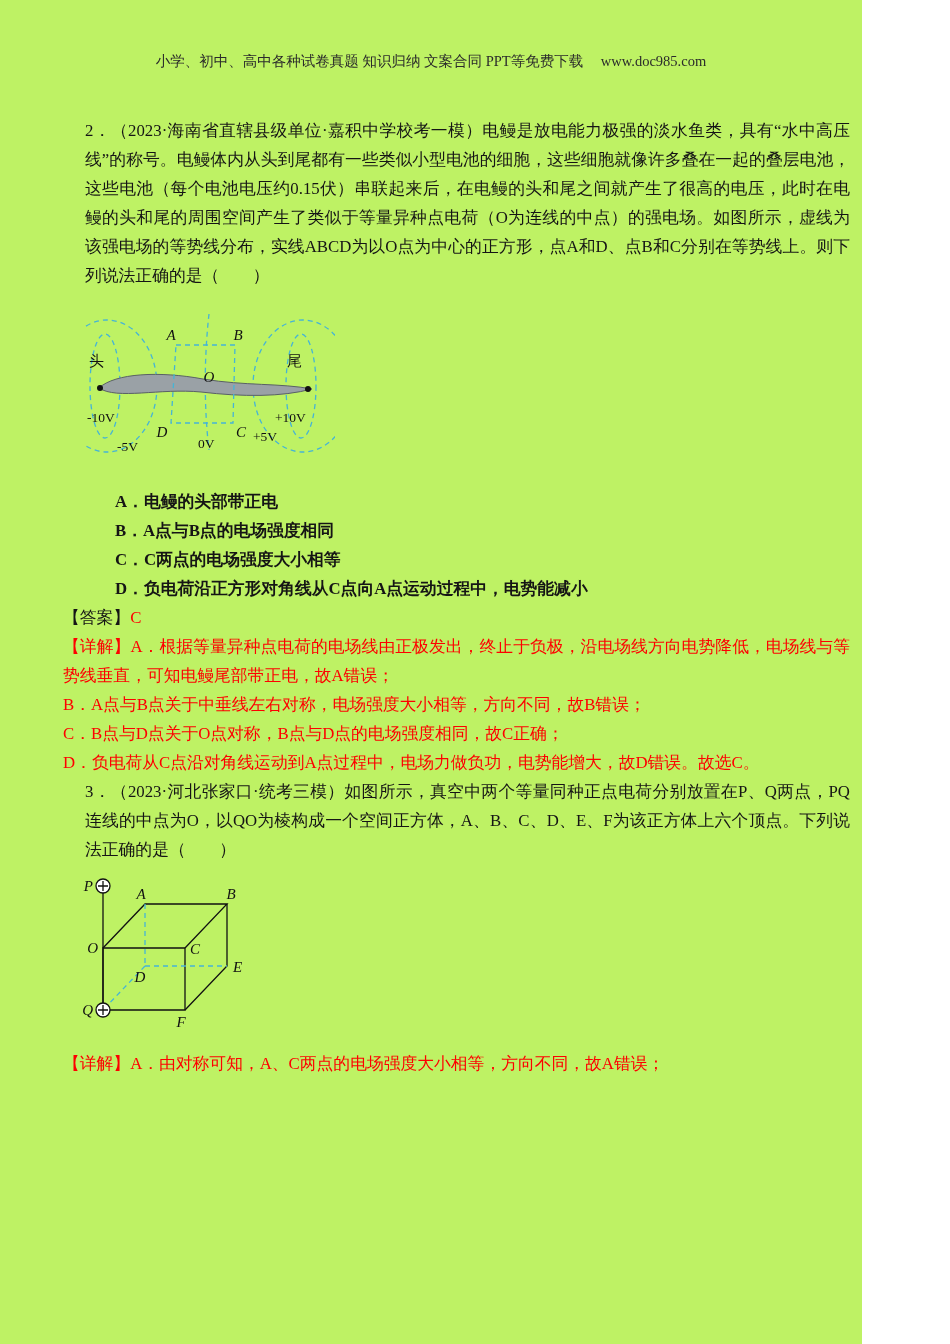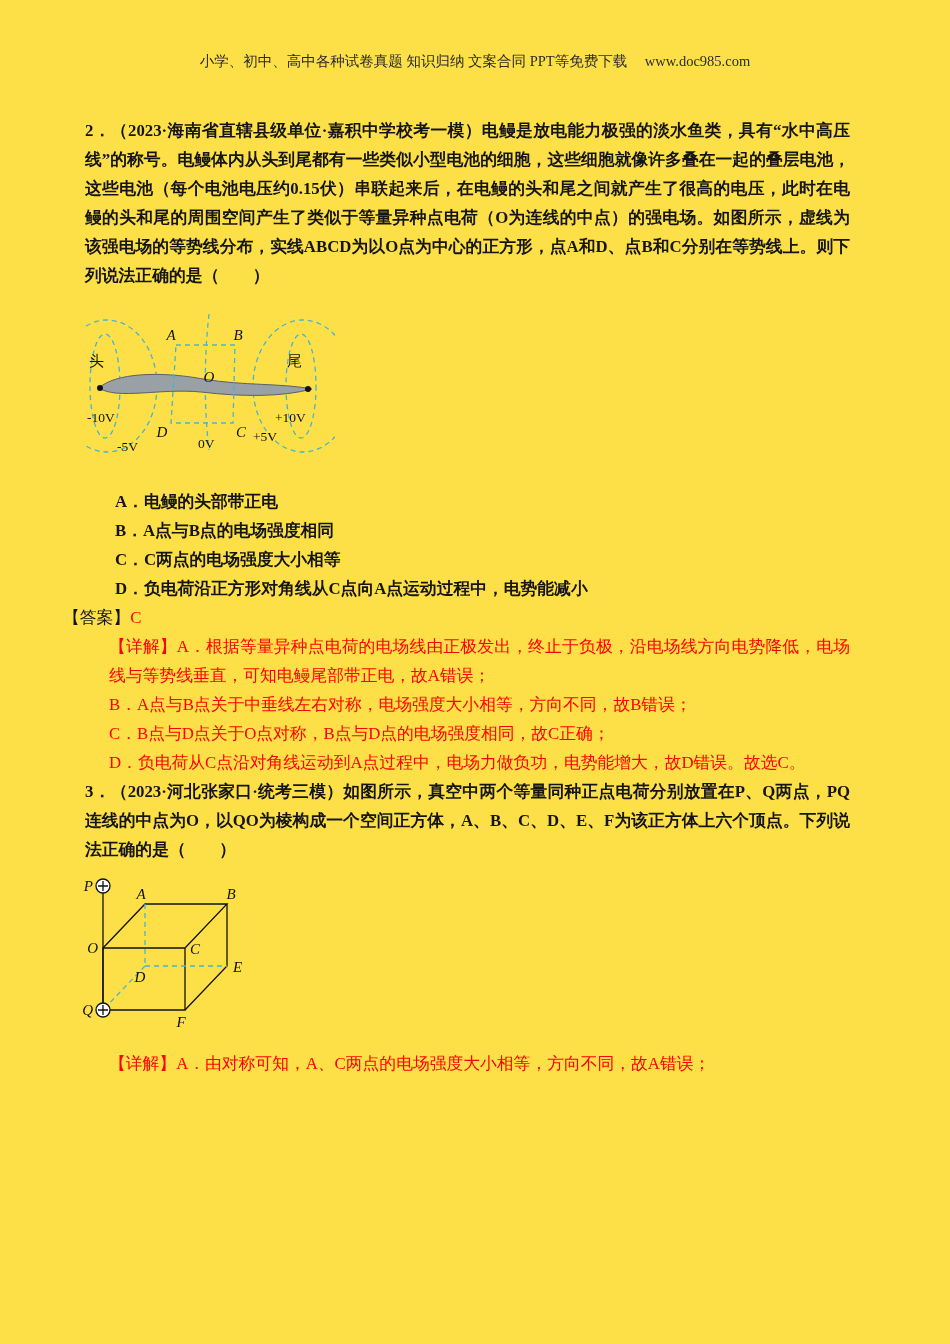--- a/index.html
+++ b/index.html
@@ -1,20 +1,20 @@
 <!DOCTYPE html>
 <html><head>
 <meta charset="utf-8">
 <style>
   html, body { margin: 0; padding: 0; background: #ffffff; }
   .page {
     position: relative;
-    width: 950px;
+    width: 862px;
     height: 1344px;
-    background: #fde047;
+    background: #bef264;
     font-family: "Liberation Serif", "DejaVu Serif", serif;
     color: #151515;
     overflow: hidden;
   }
   .header {
     position: absolute;
     top: 52px;
     left: 0;
     right: 0;
     text-align: center;
@@ -26,33 +26,33 @@
   .content {
     position: absolute;
     top: 116px;
     left: 63px;
     width: 787px;
     font-size: 16.8px;
     line-height: 29px;
     text-align: justify;
   }
   p { margin: 0; }
-  .stem { padding-left: 22px; font-weight: bold; }
+  .stem { padding-left: 22px; }
   .option { padding-left: 52px; font-weight: bold; }
   .red { color: #fe0000; }
   .ans-letter { color: #fe0000; }
   .figure { margin: 8px 0 10px 22px; }
   .figure svg text {
     font-family: "Liberation Serif", "DejaVu Serif", serif;
     font-size: 15px;
     fill: #111;
   }
   .figure svg text.it { font-style: italic; }
   .figure svg text.v { font-size: 13.5px; }
-  .expl p { text-align: justify; margin-left: 46px; }
+  .expl p { text-align: justify; }
 </style>
 </head>
 <body>
 
 <div class="page">
 
   <div class="header">
     <span>小学、初中、高中各种试卷真题 知识归纳 文案合同 PPT等免费下载</span>
     <span class="url">www.doc985.com</span>
   </div>

